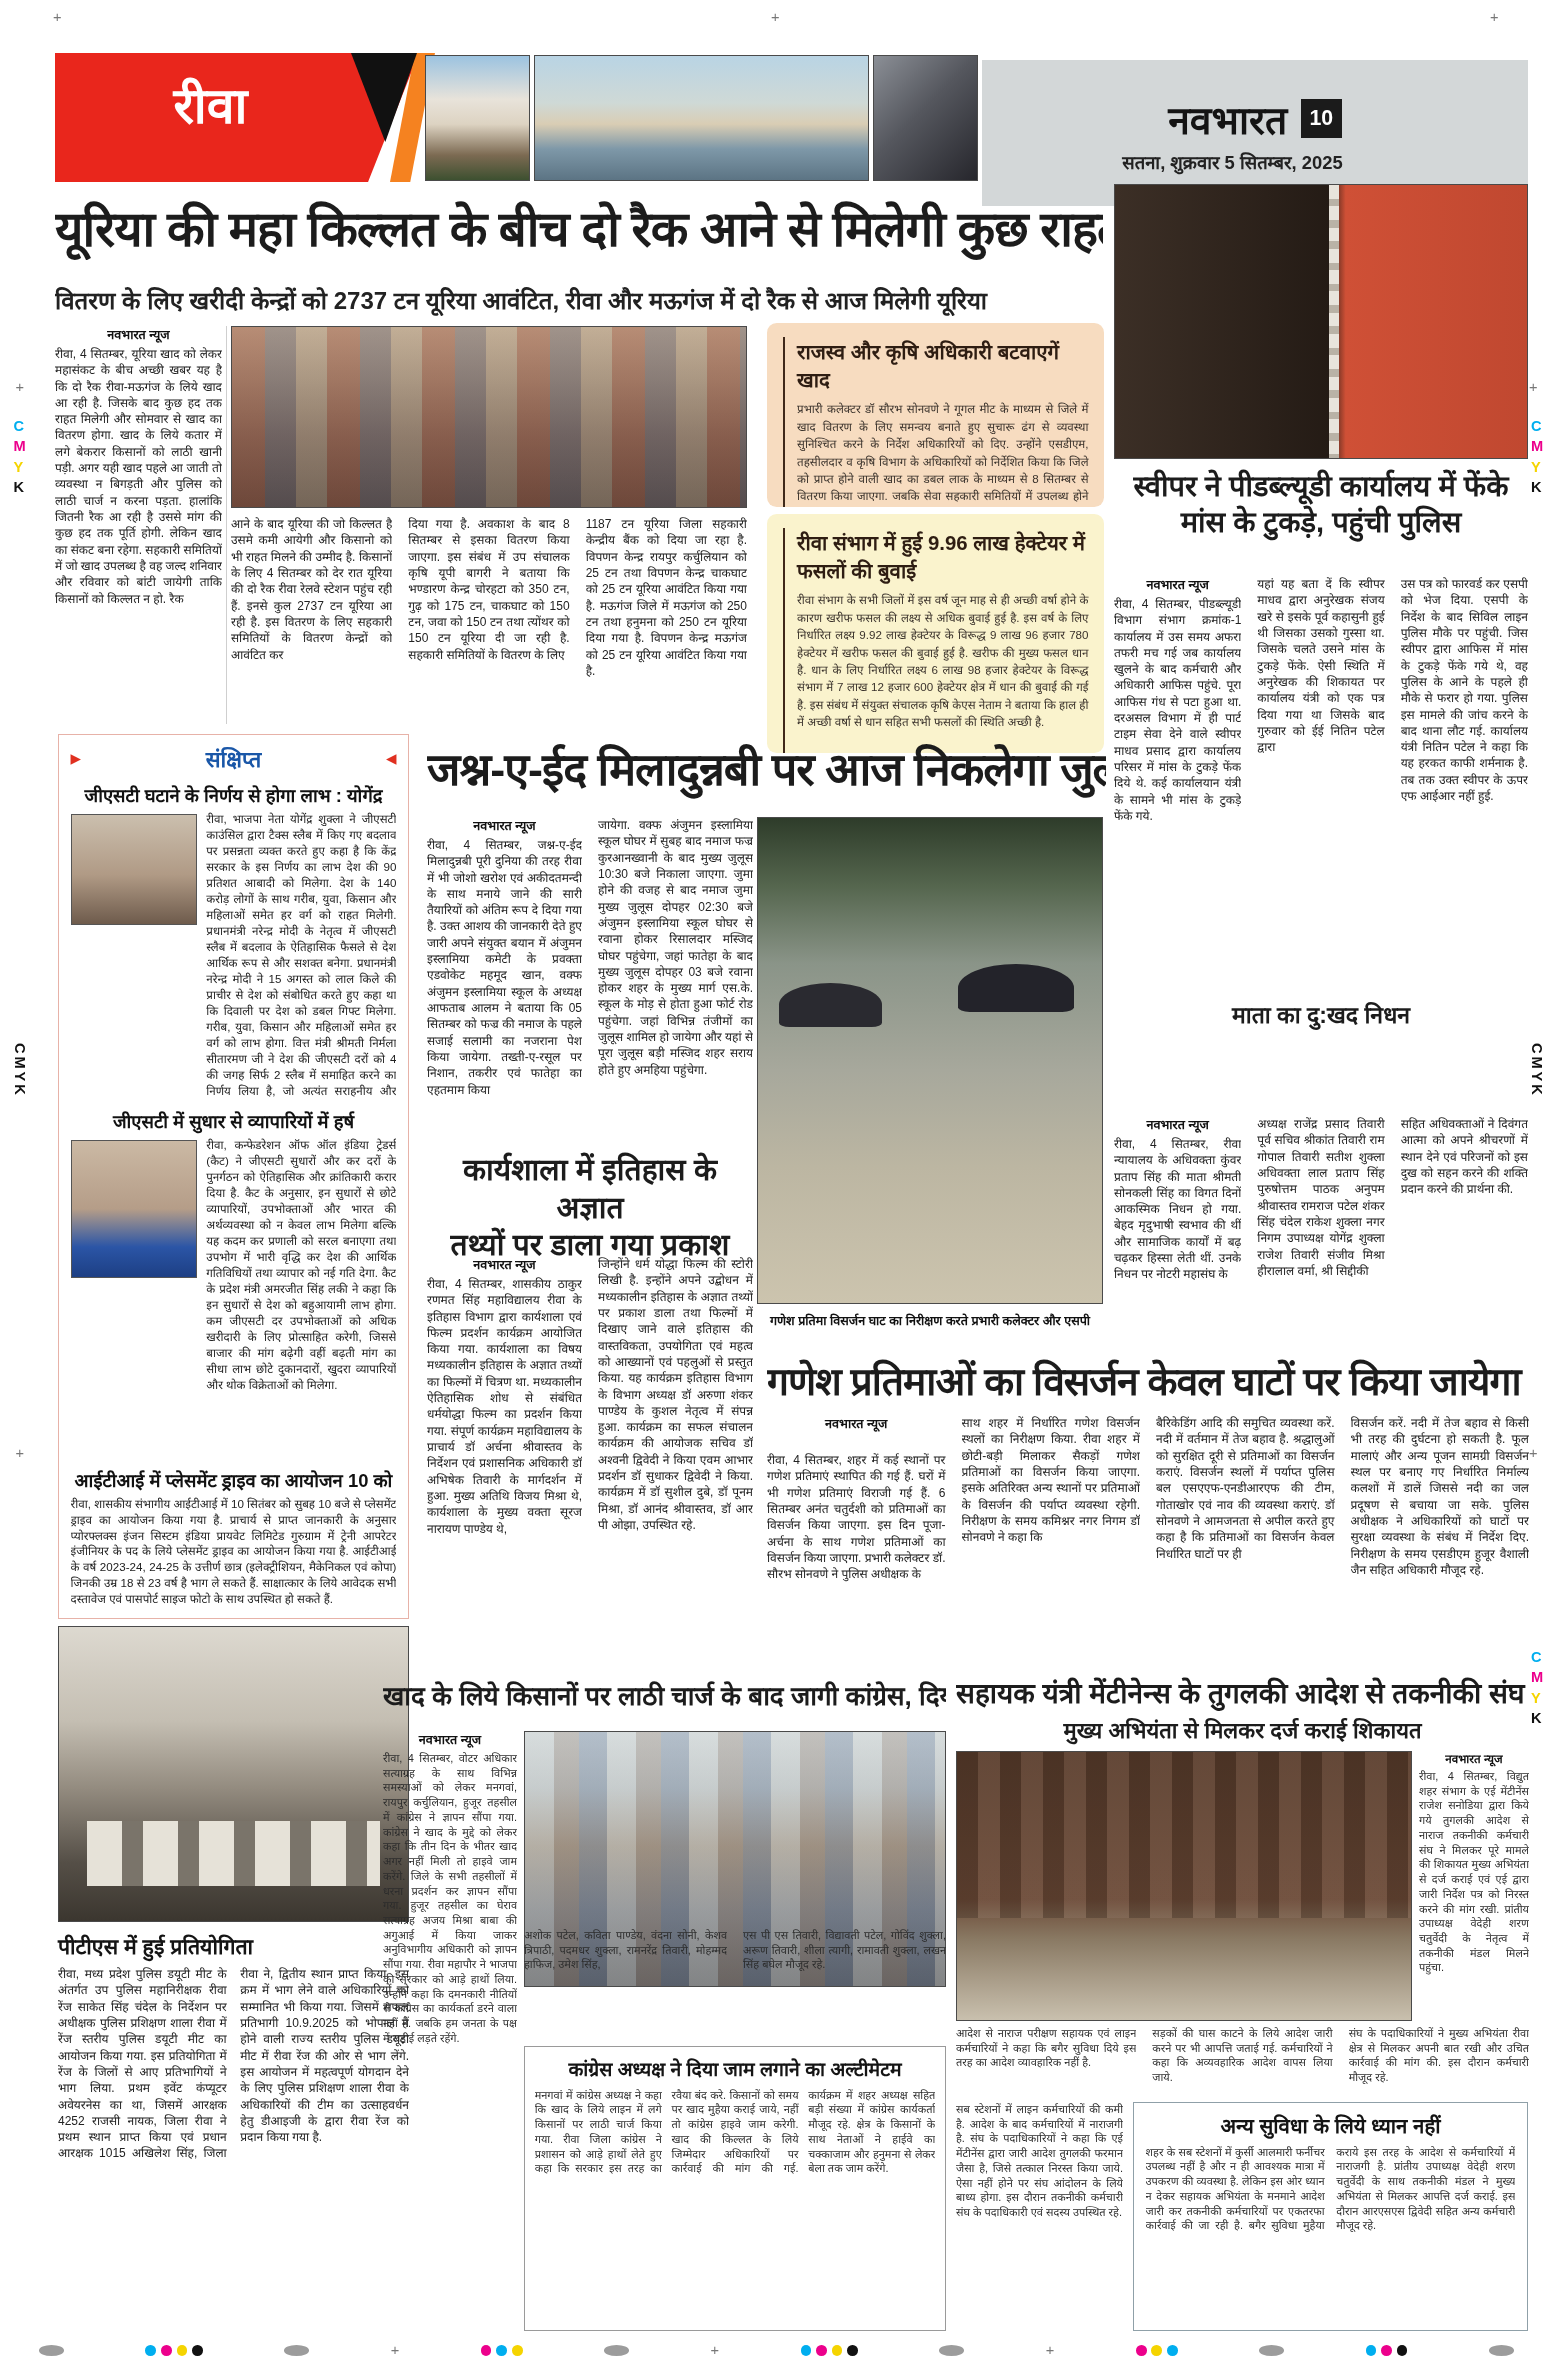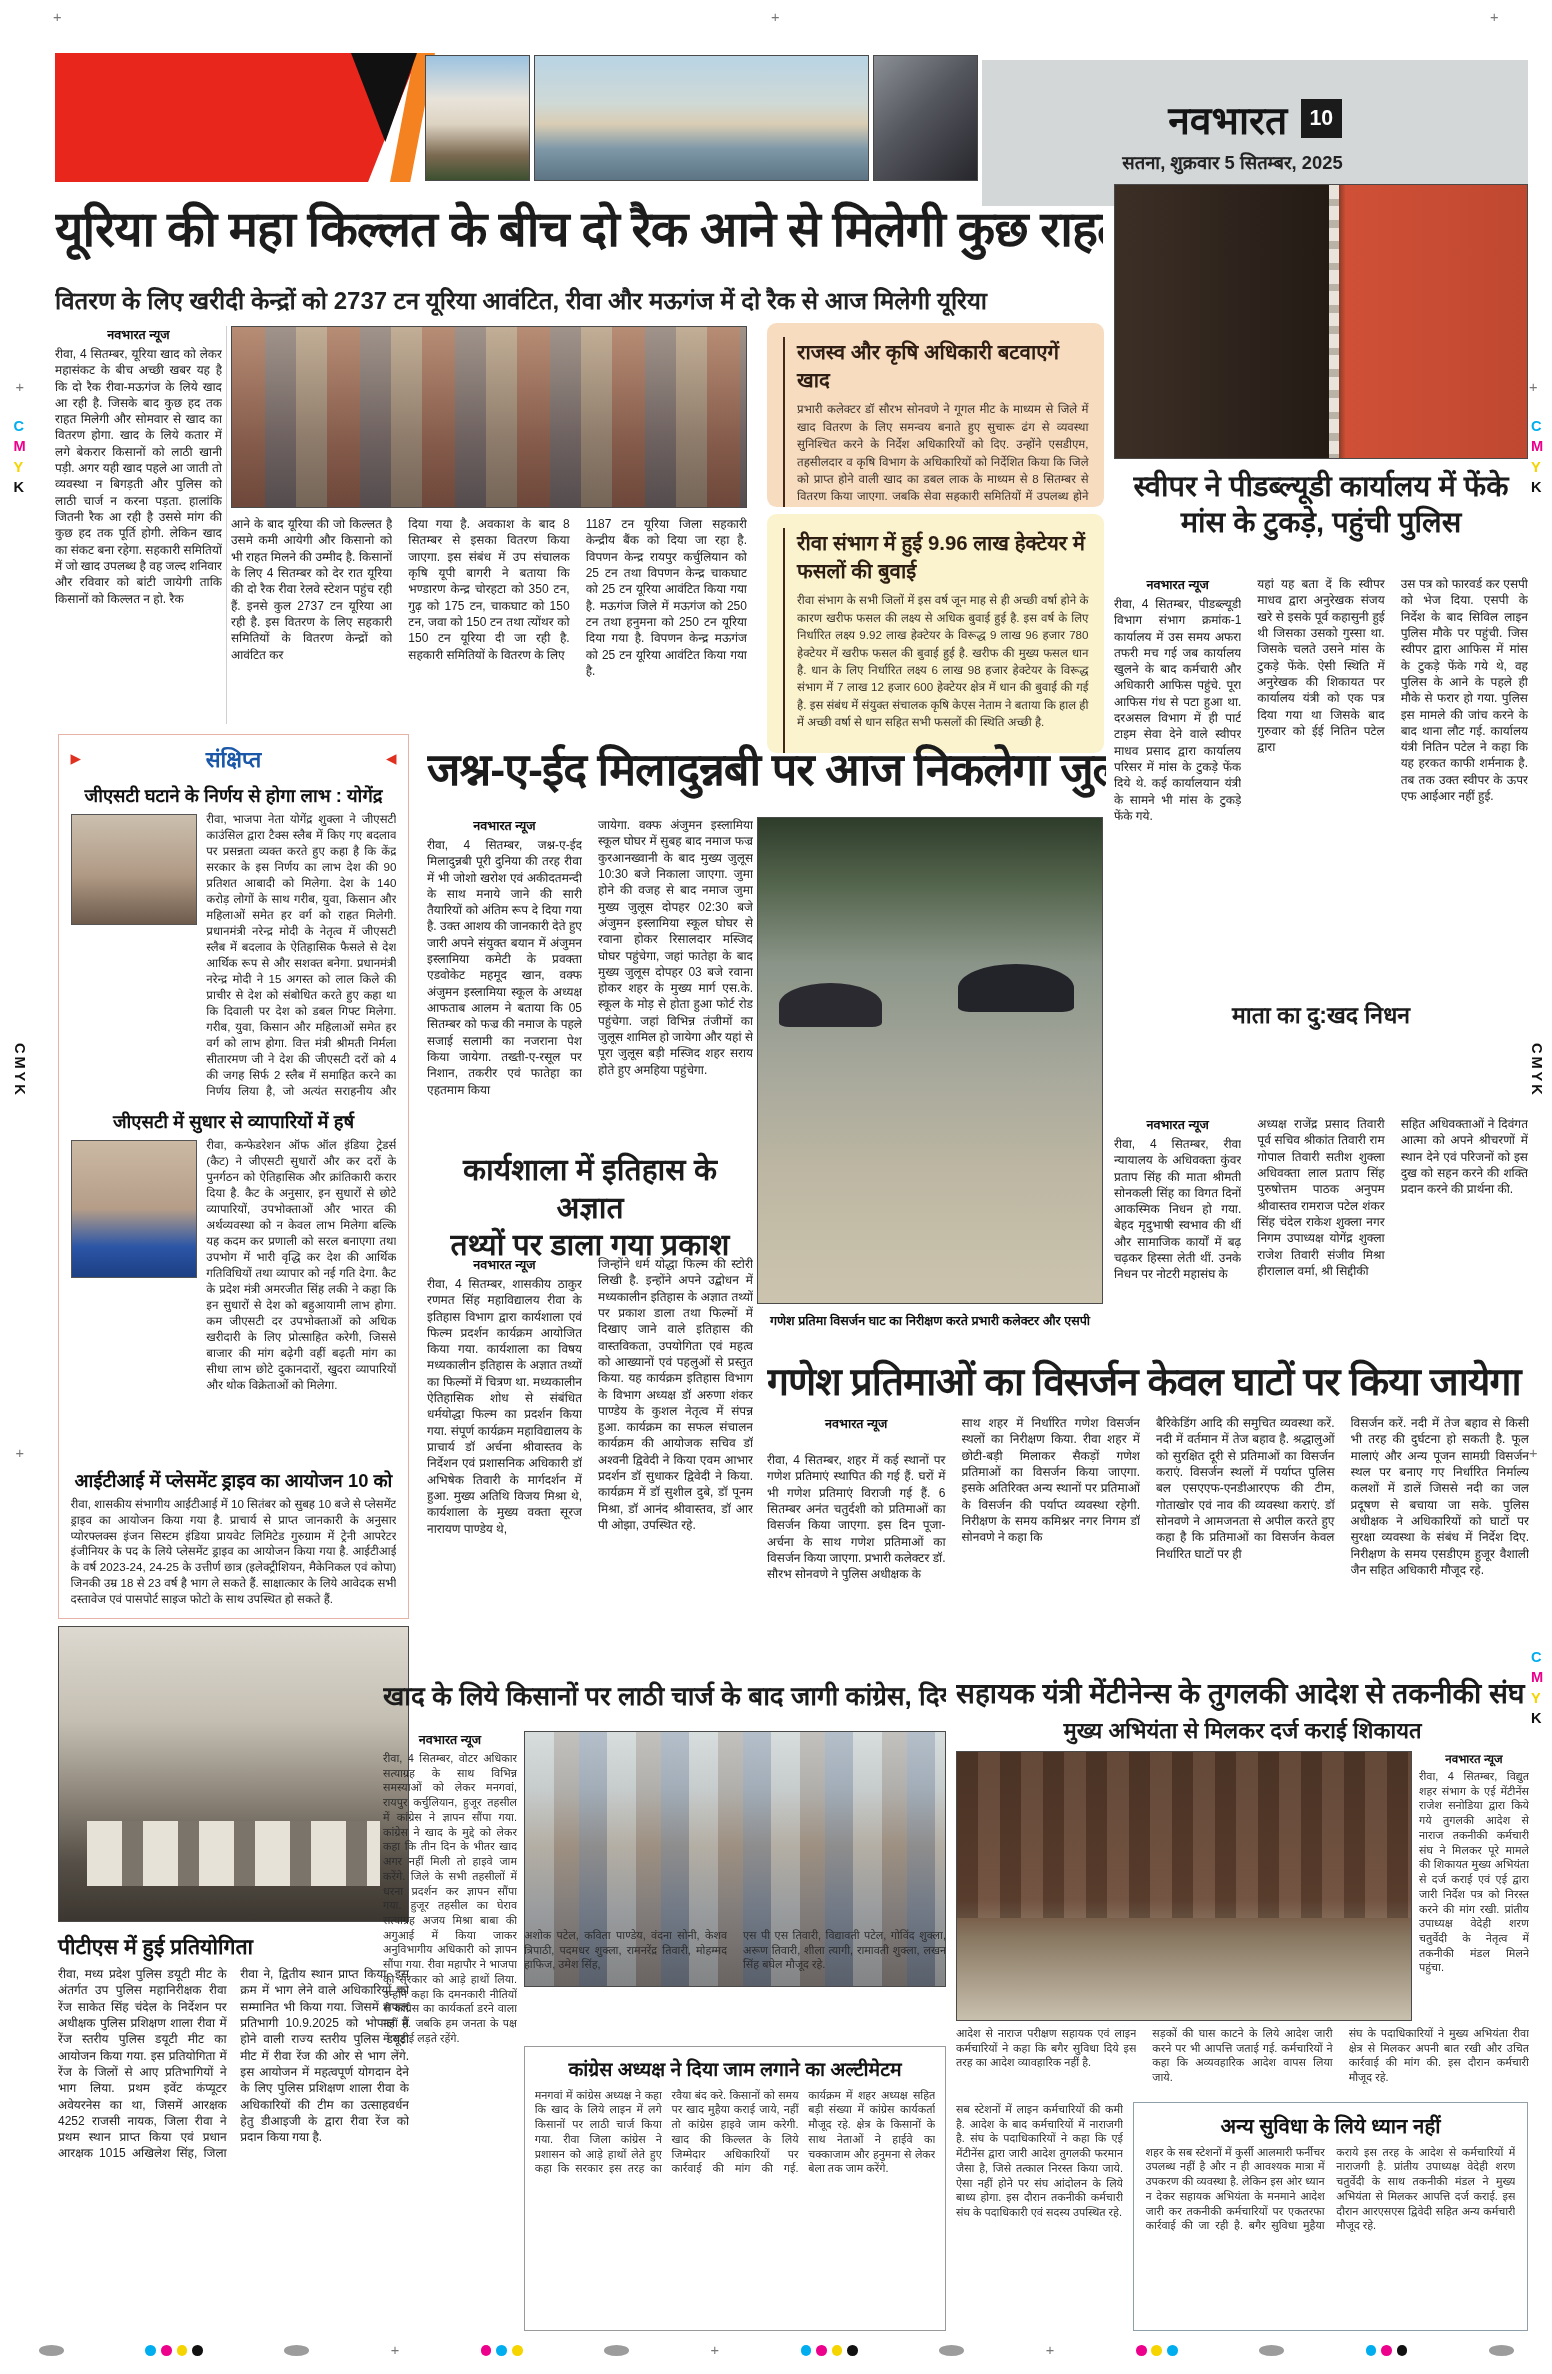--- a/index.html
+++ b/index.html
@@ -64,20 +64,21 @@
   <div class="cmyk-stack" style="left:1531px;top:1650px;">
     <span style="color:#00aeef">C</span>
     <span style="color:#ec008c">M</span>
     <span style="color:#f5d400">Y</span>
     <span style="color:#111">K</span>
   </div>
 
   <div class="abs" style="left:55px;top:53px;width:364px;height:129px;background:#e9261c;clip-path:polygon(0 0,100% 0,86% 100%,0 100%);"></div>
   <div class="abs" style="left:390px;top:53px;width:45px;height:129px;background:#f58220;clip-path:polygon(55% 0,100% 0,45% 100%,0 100%);"></div>
   <div class="abs" style="left:351px;top:53px;width:66px;height:89px;background:#111;clip-path:polygon(0 0,100% 0,52% 100%);"></div>
+  <div class="abs" style="left:55px;top:70px;width:311px;text-align:center;font-size:50px;font-weight:bold;color:#fff;">रीवा</div>
 
   <div class="abs photo" style="left:425px;top:55px;width:105px;height:126px;background:linear-gradient(180deg,#9cc3e0 0%,#e8e3da 35%,#ddd3c2 55%,#7c6a52 80%,#3d5030 100%);"></div>
   <div class="abs photo" style="left:534px;top:55px;width:335px;height:126px;background:linear-gradient(180deg,#b9d4e4 0%,#cfd9d6 38%,#d9cdb4 55%,#7e98a8 75%,#5c7484 100%);"></div>
   <div class="abs photo" style="left:873px;top:55px;width:105px;height:126px;background:linear-gradient(135deg,#8b8f96 0%,#55575e 45%,#26262c 100%);"></div>
 
   <div class="abs" style="left:982px;top:60px;width:546px;height:146px;background:#d3d7d8;display:flex;flex-direction:column;justify-content:center;align-items:center;">
     <div style="display:flex;align-items:center;gap:13.6px;">
       <span style="font-size:39px;font-weight:bold;color:#141414;">नवभारत</span>
       <span style="background:#1b1b1b;color:#fff;font-size:21.3px;font-weight:bold;padding:6.8px 8.7px;">10</span>
     </div>

